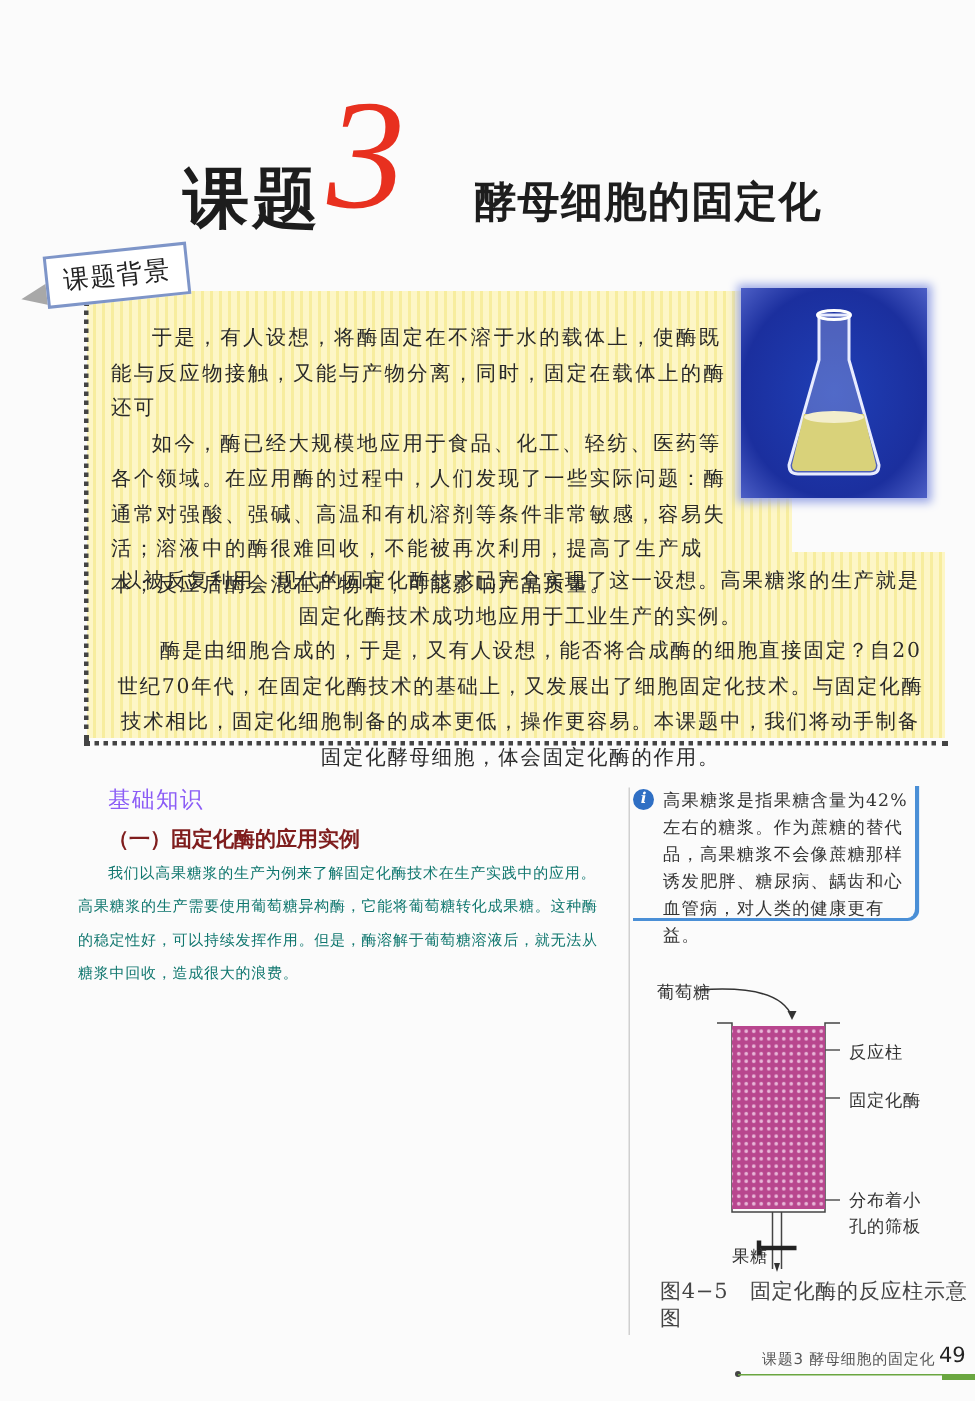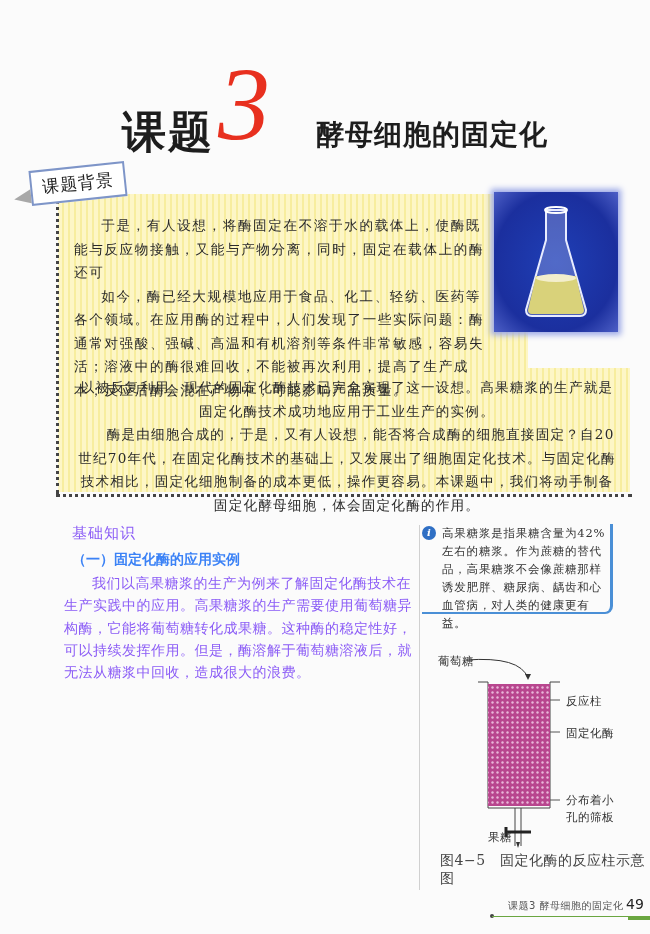--- a/index.html
+++ b/index.html
@@ -34,22 +34,22 @@
   .bg-text2 { position:absolute; left:74px; top:376px; width:546px; font-size:13.6px; line-height:23.5px; letter-spacing:1.2px; color:#2a2a2a;text-align:center; }
   .bg-text2 p { margin:0; text-indent:2em; }
   .bg-text2 p.cont { text-indent:0; }
 
   .photo { position:absolute; left:494px; top:192px; width:124px; height:140px;
     background:radial-gradient(ellipse at center, #1f3fb6 0%, #1b2f9e 70%, #4d5fc6 100%);
     box-shadow:0 0 6px 3px #9aa7e6; }
   .flask { position:absolute; left:30px; top:14px; width:64px; height:112px; }
 
   .sec-head { position:absolute; left:72px; top:524px; font-family:"DejaVu Sans", sans-serif; font-size:15px; color:#8b5cf6; letter-spacing:1px; }
-  .sub-head { position:absolute; left:72px; top:551px; font-family:"DejaVu Sans", sans-serif; font-weight:bold; font-size:14px; color:#3b82f6; }
-  .main-text { position:absolute; left:64px; top:572px; width:350px; font-size:14px; line-height:22.3px; letter-spacing:0.5px; color:#8b5cf6; }
+  .sub-head { position:absolute; left:72px; top:551px; font-family:"DejaVu Sans", sans-serif; font-weight:bold; font-size:14px; color:#7f1d1d; }
+  .main-text { position:absolute; left:52px; top:572px; width:350px; font-size:10px; line-height:22.3px; letter-spacing:0.5px; color:#0f766e; }
   .main-text p { margin:0; text-indent:2em; }
 
   .col-rule { position:absolute; left:419px; top:525px; width:1px; height:365px; background:#d0d0d0; }
 
   .note { position:absolute; left:422px; top:524px; width:188px; height:88px; border-right:3px solid #4a8fd6; border-bottom:2px solid #4a8fd6; border-bottom-right-radius:8px; }
   .note-icon { position:absolute; left:0px; top:2px; width:14px; height:14px; border-radius:50%; background:#2f6fc4; color:#fff; font-size:10px; font-style:italic; font-weight:bold; text-align:center; line-height:14px; font-family:"DejaVu Serif", serif; }
   .note-text { position:absolute; left:20px; top:0px; width:168px; font-size:11.5px; line-height:18px; letter-spacing:0.8px; color:#333; }
 
   .figure { position:absolute; left:430px; top:650px; width:210px; height:220px; }
   .fig-label { position:absolute; font-size:11.5px; color:#333; letter-spacing:0.5px; white-space:nowrap; }

